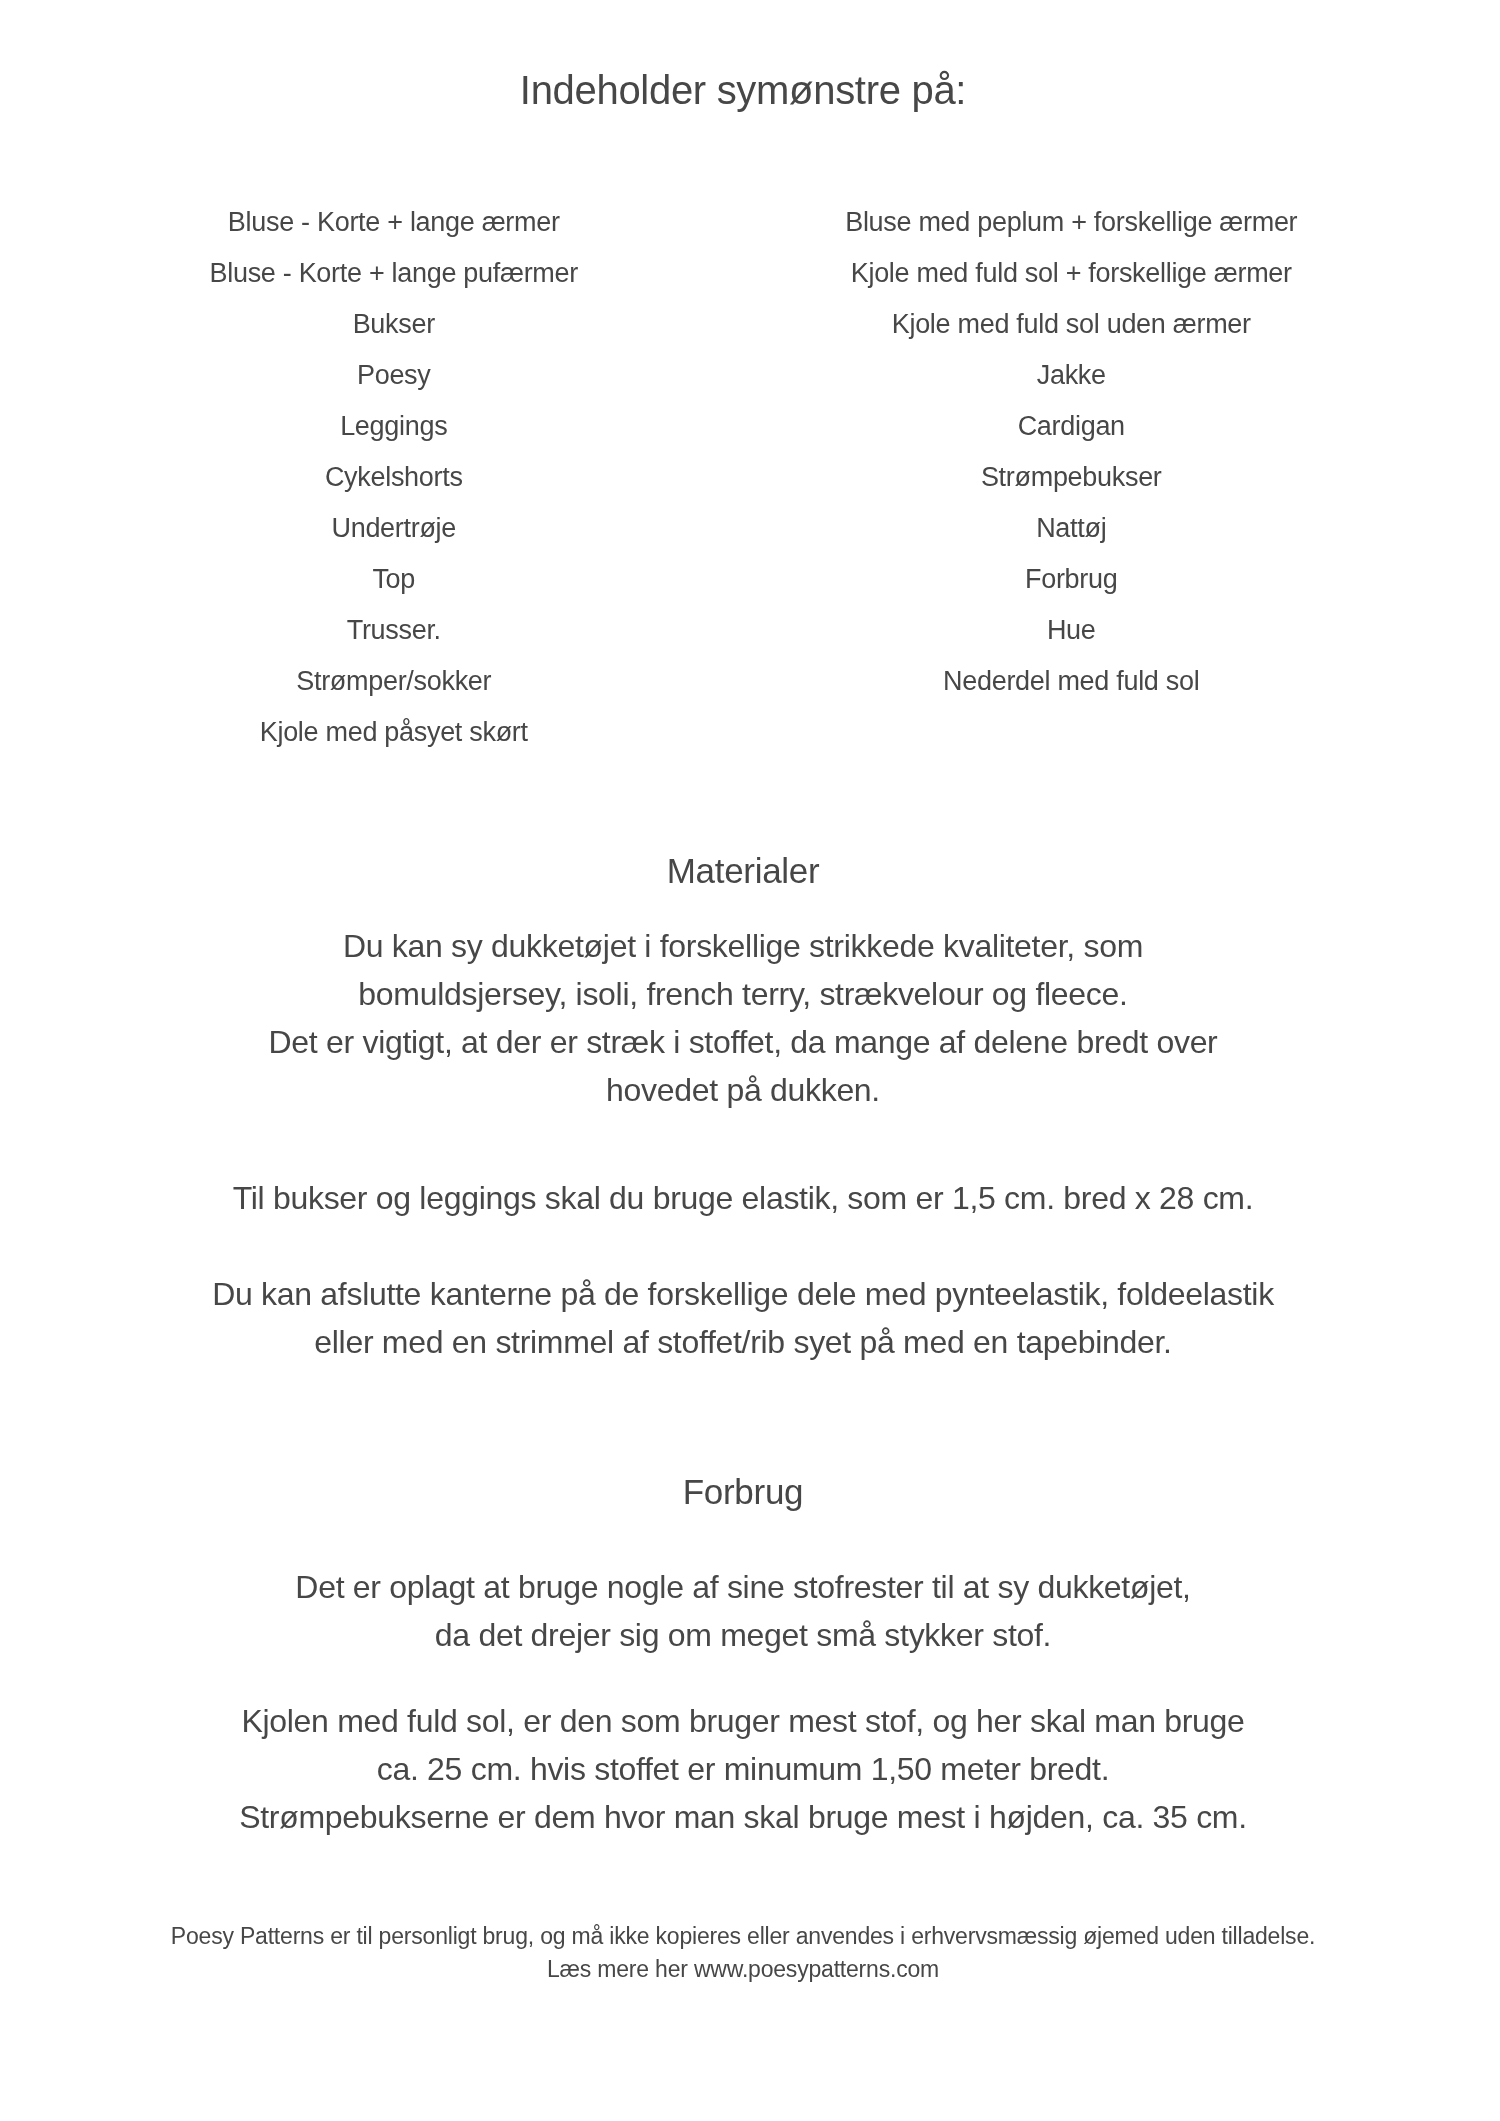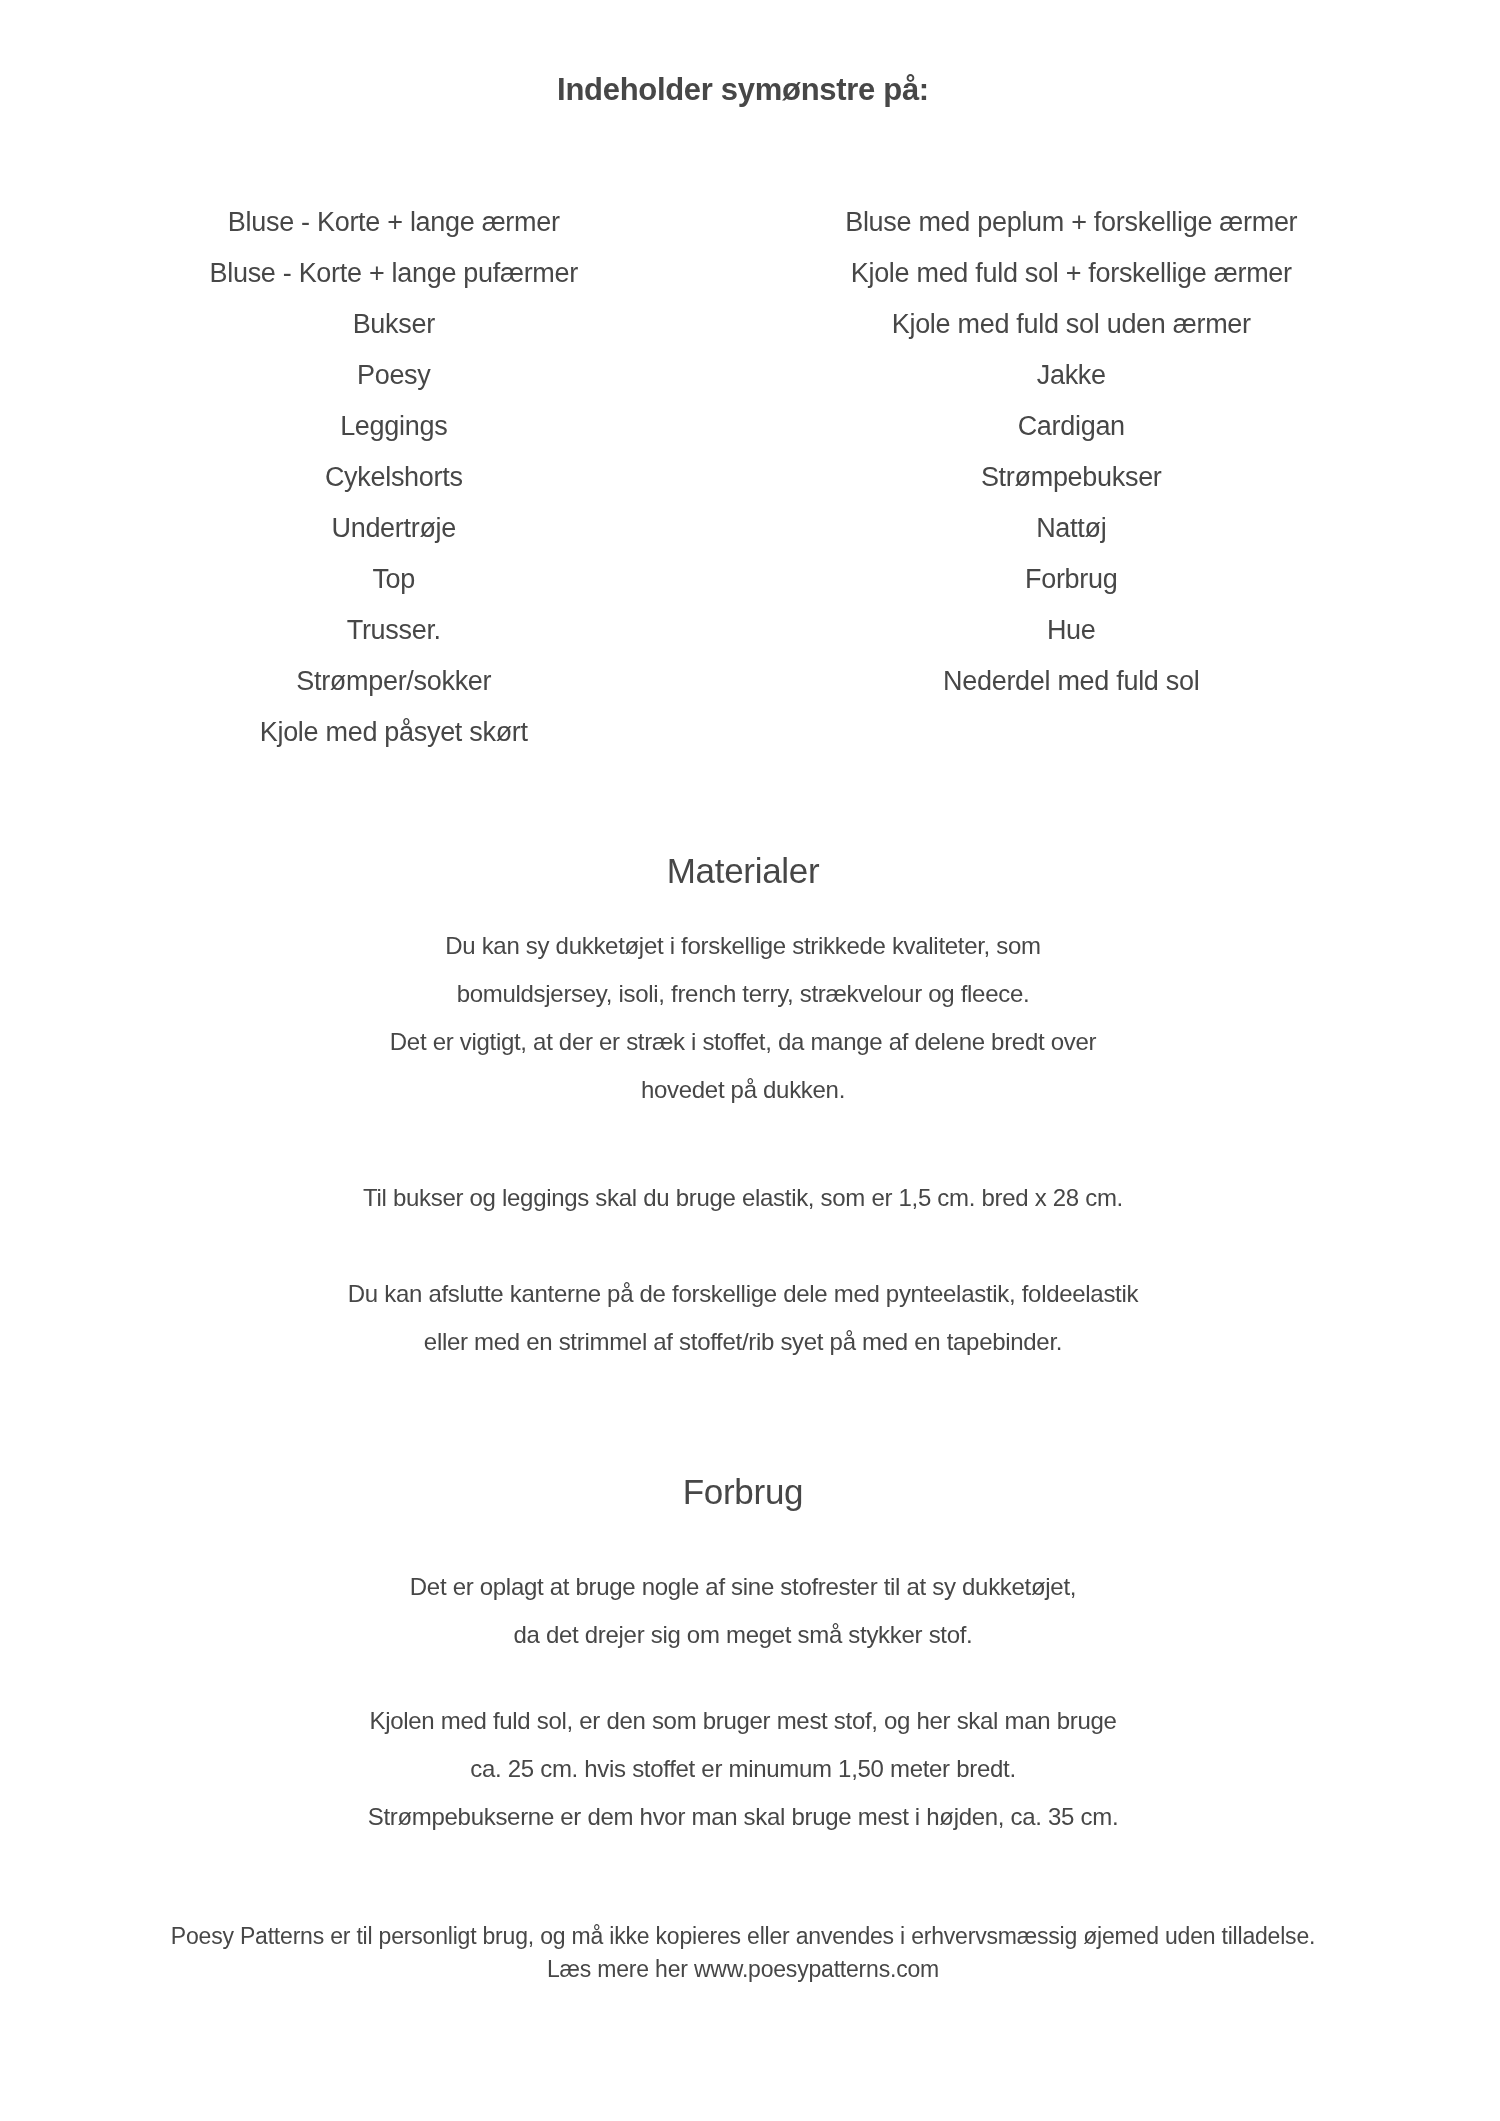--- a/index.html
+++ b/index.html
@@ -13,23 +13,23 @@
   }
   .page {
     width: 1500px;
     height: 2121px;
     box-sizing: border-box;
     padding-right: 14px;
     background: #ffffff;
   }
   .title {
     margin: 70px 0 0 0;
-    font-size: 31px;
+    font-size: 40px;
     line-height: 40px;
-    font-weight: 700;
+    font-weight: 400;
     text-align: center;
     letter-spacing: -0.3px;
   }
   .columns {
     display: flex;
     margin: 87px 76px 0 55px;
     font-size: 27px;
     line-height: 51px;
     letter-spacing: -0.3px;
   }
@@ -38,21 +38,21 @@
     margin: 0;
     font-size: 35px;
     line-height: 36px;
     font-weight: 300;
     text-align: center;
     letter-spacing: -0.3px;
   }
   .h-materialer { margin-top: 95px; }
   .h-forbrug   { margin-top: 108px; }
   .para {
-    font-size: 24px;
+    font-size: 32px;
     line-height: 48px;
     text-align: center;
     letter-spacing: -0.3px;
   }
   .p1 { margin-top: 33px; }
   .p2 { margin-top: 60px; }
   .p3 { margin-top: 48px; }
   .p4 { margin-top: 53px; }
   .p5 { margin-top: 38px; }
   .footer {

